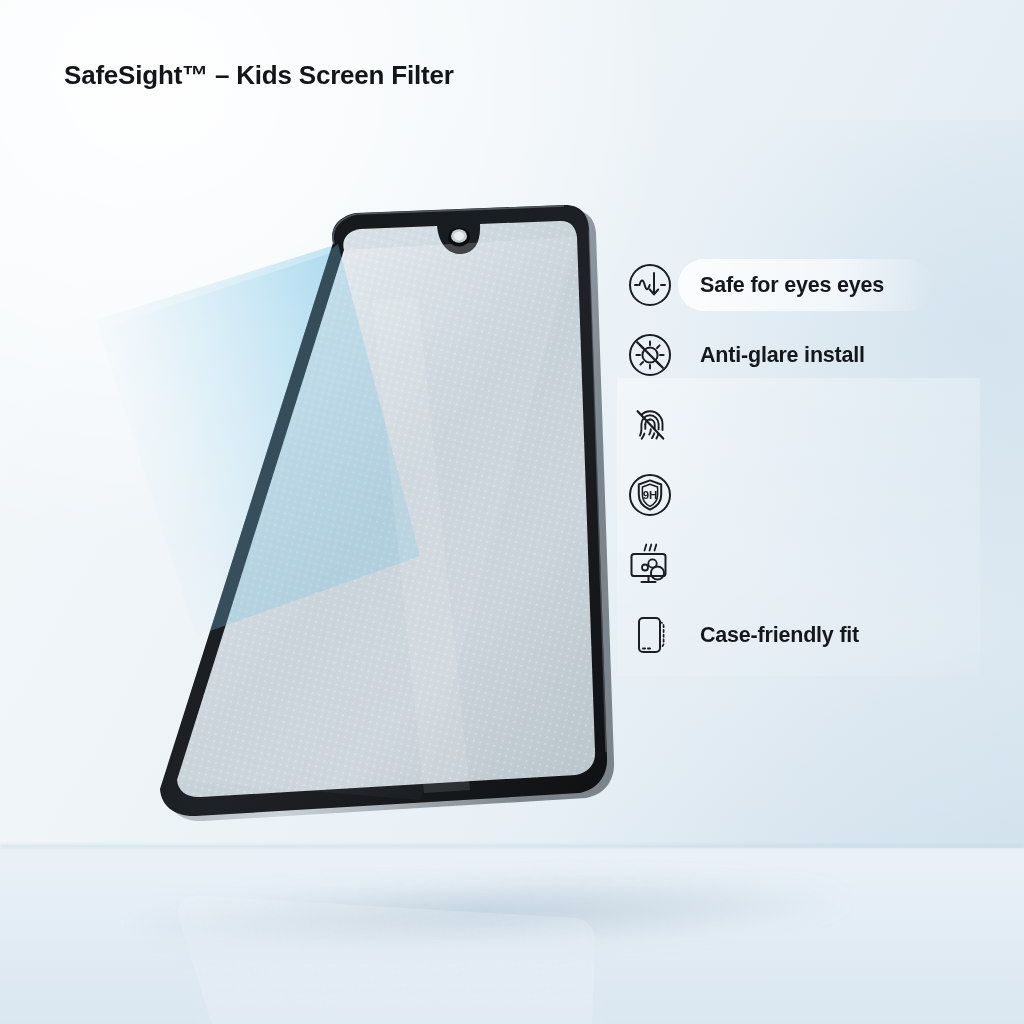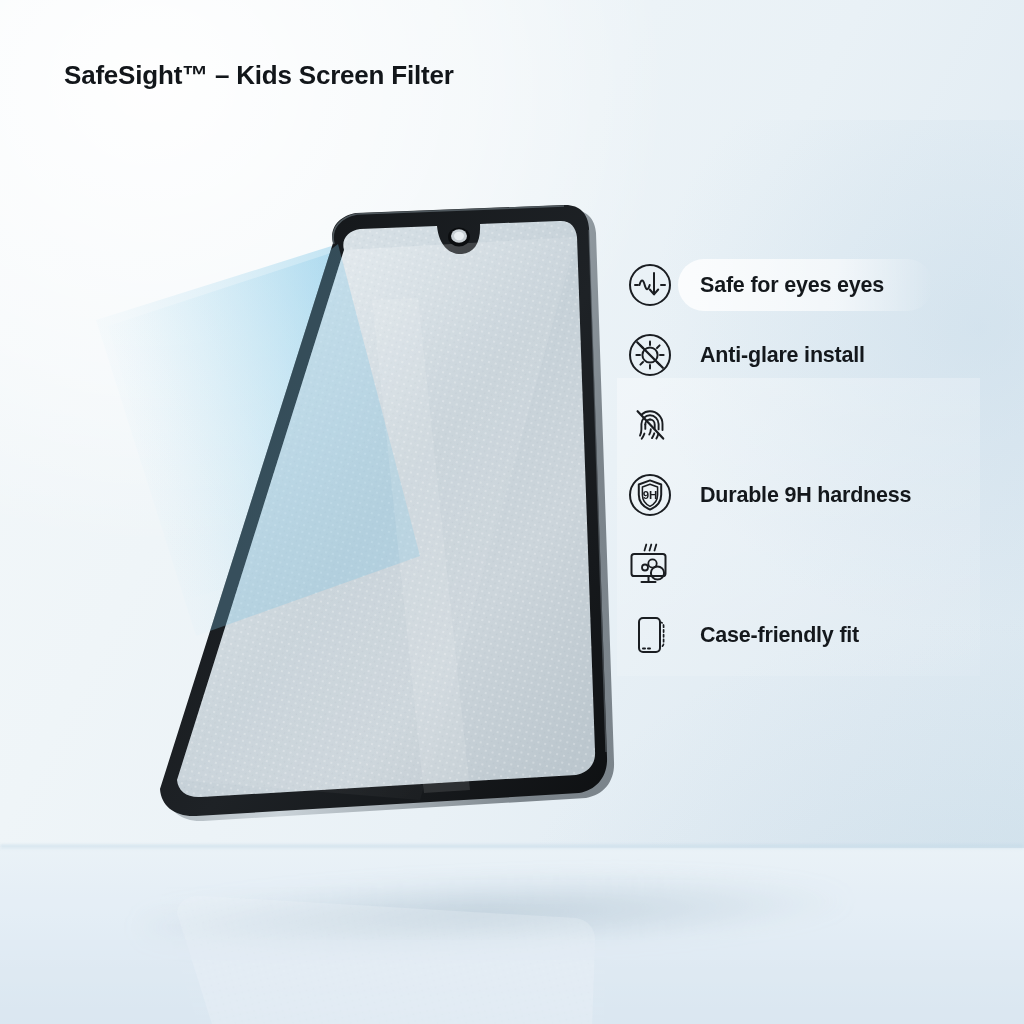--- a/index.html
+++ b/index.html
@@ -320,21 +320,20 @@
 
     <div class="frow">
       <div class="ficon">
         <svg width="52" height="52" viewBox="0 0 52 52" fill="none" stroke="#1a1d21" stroke-width="2" stroke-linecap="round" stroke-linejoin="round">
           <circle cx="26" cy="26" r="20"></circle>
           <path d="M26 11.4 l11.2,4.1 v10.2 c0,7.2 -5,12.3 -11.2,14.9 c-6.2,-2.6 -11.2,-7.7 -11.2,-14.9 V15.5 Z"></path>
           <path d="M26 15.2 l7.6,2.8 v8.1 c0,5.4 -3.6,9.3 -7.6,11.3 c-4,-2 -7.6,-5.9 -7.6,-11.3 V18 Z" stroke-width="1.5"></path>
           <text x="26" y="30.4" font-family="'Liberation Sans',sans-serif" font-size="11.5" font-weight="bold" fill="#1a1d21" stroke="none" text-anchor="middle">9H</text>
         </svg>
       </div>
-      <div class="flabel">Durable 9H hardness</div>
     </div>
 
     <div class="frow">
       <div class="ficon">
         <svg width="54" height="52" viewBox="0 0 54 52" fill="none" stroke="#1a1d21" stroke-width="2" stroke-linecap="round" stroke-linejoin="round">
           <rect x="7.5" y="15" width="34" height="22" rx="2.6"></rect>
           <path d="M24.5 37 v5.5"></path>
           <path d="M17.5 43 h14"></path>
           <circle cx="21" cy="28.5" r="3" stroke-width="1.8"></circle>
           <circle cx="28.5" cy="24.5" r="4.2" stroke-width="1.8"></circle>

